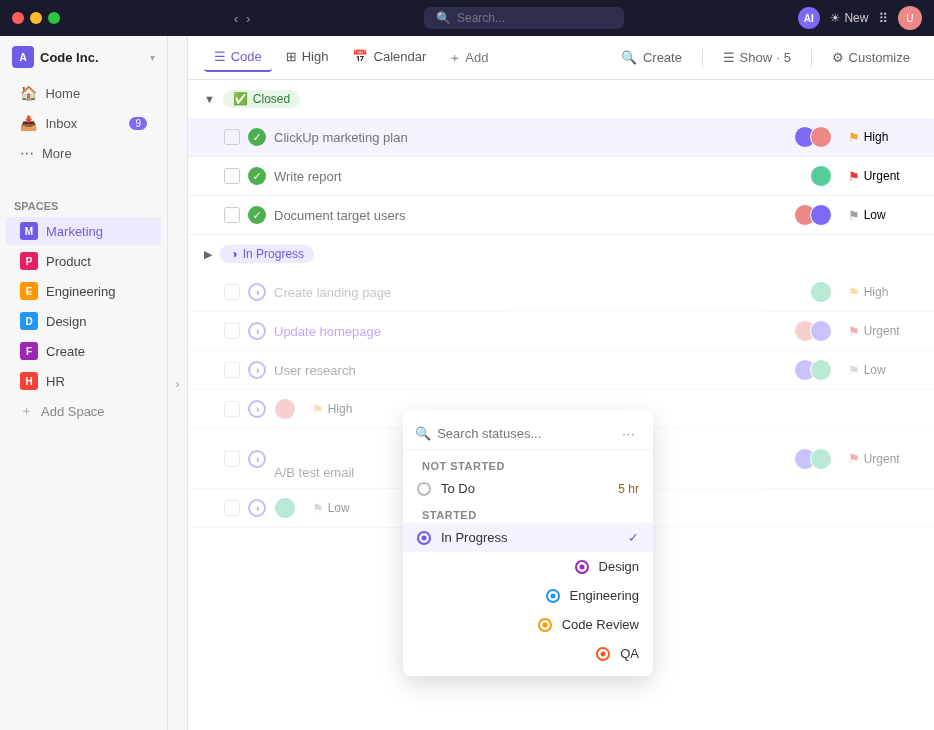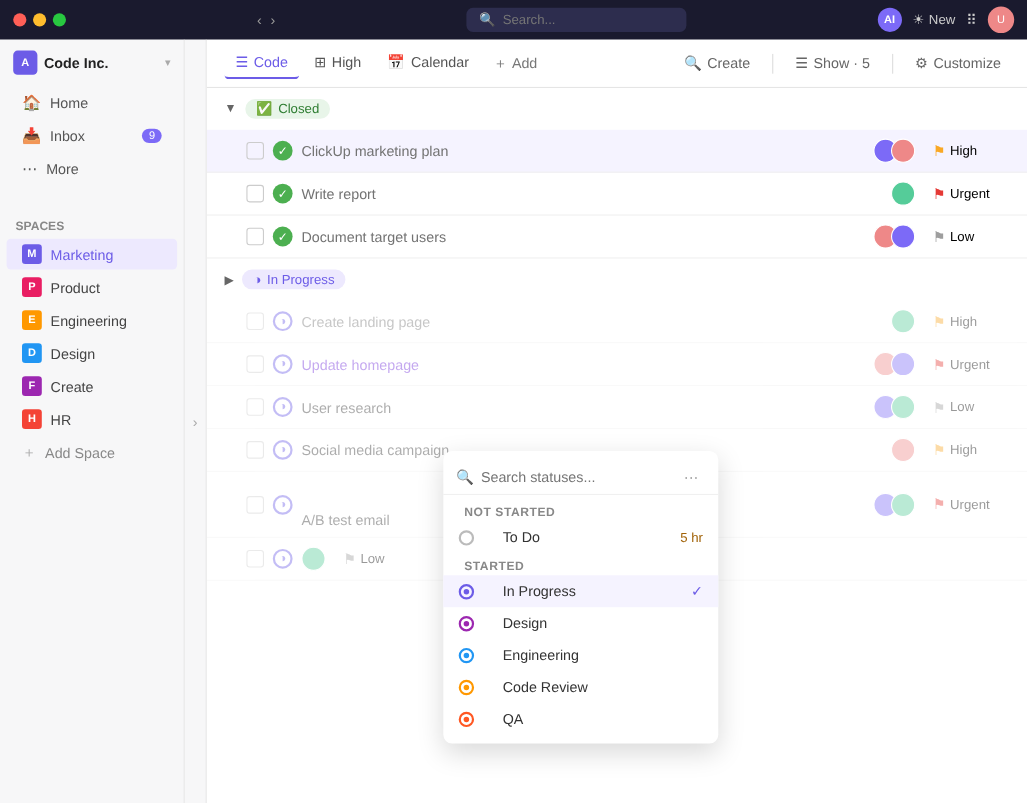--- a/index.html
+++ b/index.html
@@ -76,21 +76,21 @@
     .priority-high .priority-flag { color: #f9a825; }
     .priority-urgent .priority-flag { color: #e53935; }
     .priority-low .priority-flag { color: #9e9e9e; }
 
     
     .dropdown-overlay { position: absolute; top: 330px; left: 215px; width: 250px; background: white; border-radius: 8px; box-shadow: 0 8px 24px rgba(0,0,0,0.15); z-index: 100; padding: 8px 0; }
     .dropdown-search { display: flex; align-items: center; gap: 6px; padding: 6px 12px; border-bottom: 1px solid #f0f0f0; margin-bottom: 4px; }
     .dropdown-search input { border: none; outline: none; font-size: 13px; color: #555; width: 100%; background: none; }
     .dropdown-more-btn { background: none; border: none; cursor: pointer; color: #888; padding: 2px 6px; border-radius: 4px; }
     .dropdown-section-label { padding: 6px 19px 2px; font-size: 11px; color: #888; font-weight: 600; text-transform: uppercase; letter-spacing: 0.5px; }
-    .dropdown-item { display: flex; align-items: center; gap: 26px; padding: 7px 14px; cursor: pointer; color: #333; }
+    .dropdown-item { display: flex; align-items: center; gap: 10px; padding: 7px 14px; cursor: pointer; color: #333; justify-content: flex-end; }
     .dropdown-item.selected { background: #f5f3ff; }
     .dropdown-item .check { margin-left: auto; color: #6c5ce7; font-size: 13px; }
     .status-dot { width: 14px; height: 14px; border-radius: 50%; border: 2px solid #ccc; flex-shrink: 0; }
     .dot-empty { border: 2px solid #bbb; }
     .dot-inprogress { border: 2px solid #6c5ce7; position: relative; }
     .dot-inprogress::after { content: ''; position: absolute; top: 50%; left: 50%; transform: translate(-50%, -50%); width: 5px; height: 5px; border-radius: 50%; background: #6c5ce7; }
     .dot-design { border: 2px solid #9c27b0; position: relative; }
     .dot-design::after { content: ''; position: absolute; top: 50%; left: 50%; transform: translate(-50%, -50%); width: 5px; height: 5px; border-radius: 50%; background: #9c27b0; }
     .dot-engineering { border: 2px solid #2196f3; position: relative; }
     .dot-engineering::after { content: ''; position: absolute; top: 50%; left: 50%; transform: translate(-50%, -50%); width: 5px; height: 5px; border-radius: 50%; background: #2196f3; }
@@ -332,21 +332,20 @@
         </div>
         <div class="task-priority priority-low">
           <span class="priority-flag">⚑</span>
           <span>Low</span>
         </div>
       </div>
 
       <div class="task-row blurred">
         <div class="task-checkbox"></div>
         <div class="task-status-icon status-inprogress">◑</div>
-        <span class="task-name" style="flex:1;color:#333;font-size:13px;">Social media campaign</span>
         <div class="task-avatars">
           <div class="task-avatar" style="background:#e88;"></div>
         </div>
         <div class="task-priority priority-high">
           <span class="priority-flag">⚑</span>
           <span>High</span>
         </div>
       </div>
 
       <div class="task-row blurred">

